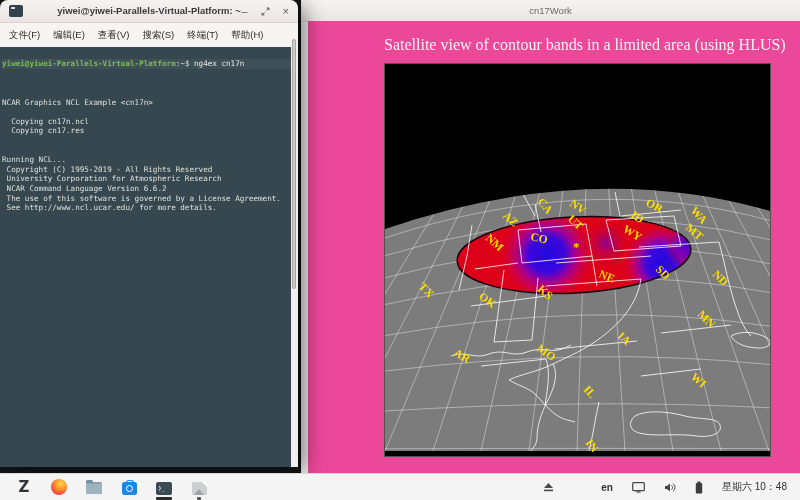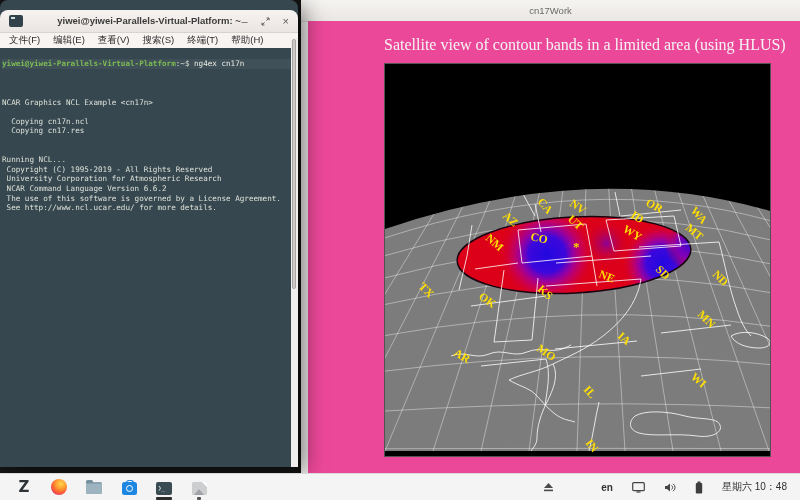--- a/index.html
+++ b/index.html
@@ -16,28 +16,28 @@
               font-family:"Liberation Serif","DejaVu Serif",serif;font-size:16px;white-space:nowrap;}
   .plot-frame{position:absolute;left:76px;top:42px;width:385px;height:392px;
               border:1px solid #525252;box-sizing:content-box;}
   .plot-frame svg{position:absolute;left:0;top:0;}
 
   
   .terminal{position:absolute;left:0;top:0;width:298px;height:467px;background:#364750;
             border-radius:8px 8px 0 0;box-shadow:6px 5px 22px rgba(0,0,0,.5);}
   .t-titlebar{position:relative;height:22px;background:linear-gradient(#f7f3f1,#eae5e2);
               border-radius:8px 8px 0 0;border-bottom:1px solid #d8d3cf;}
-  .t-title{text-align:center;font-size:9.5px;font-weight:bold;color:#3b3b3b;line-height:22px;margin-top:10px;}
+  .t-title{text-align:center;font-size:9.5px;font-weight:bold;color:#3b3b3b;line-height:22px;}
   .t-appicon{position:absolute;left:9px;top:5px;width:14px;height:12px;background:#33424a;
              border-radius:2px;border:1px solid #22303types6;}
   .t-appicon::after{content:"";position:absolute;left:2px;top:2px;width:4px;height:1.5px;background:#cfe0d8;}
   .t-buttons{position:absolute;right:9px;top:0;height:22px;display:flex;gap:13px;align-items:center;}
   .t-btn{font-size:11px;color:#5d5d5d;line-height:1;cursor:default;}
   .t-btn svg{display:block;}
-  .t-menubar{height:15px;background:#f8f4f2;display:flex;gap:13px;align-items:center;
+  .t-menubar{height:24px;background:#f8f4f2;display:flex;gap:13px;align-items:center;
              padding-left:9px;font-size:9.5px;color:#2d2d2d;}
   .t-menu-item{white-space:nowrap;}
   .t-body{position:absolute;top:38px;left:0;right:7px;bottom:0;overflow:hidden;
           font-family:"DejaVu Sans Mono",monospace;font-size:7.6px;line-height:9.6px;
           color:#dde1d8;padding:2px 0 0 2px;white-space:pre;border-radius:7px;}
   .t-line{height:9.6px;}
   .prompt-line{background:rgba(255,255,255,.05);}
   .p-user{color:#7dbd53;font-weight:bold;}
   .p-cmd{color:#e9ebe3;}
   .t-scroll{position:absolute;top:38px;right:0;width:7px;bottom:0;background:#f1efed;}

